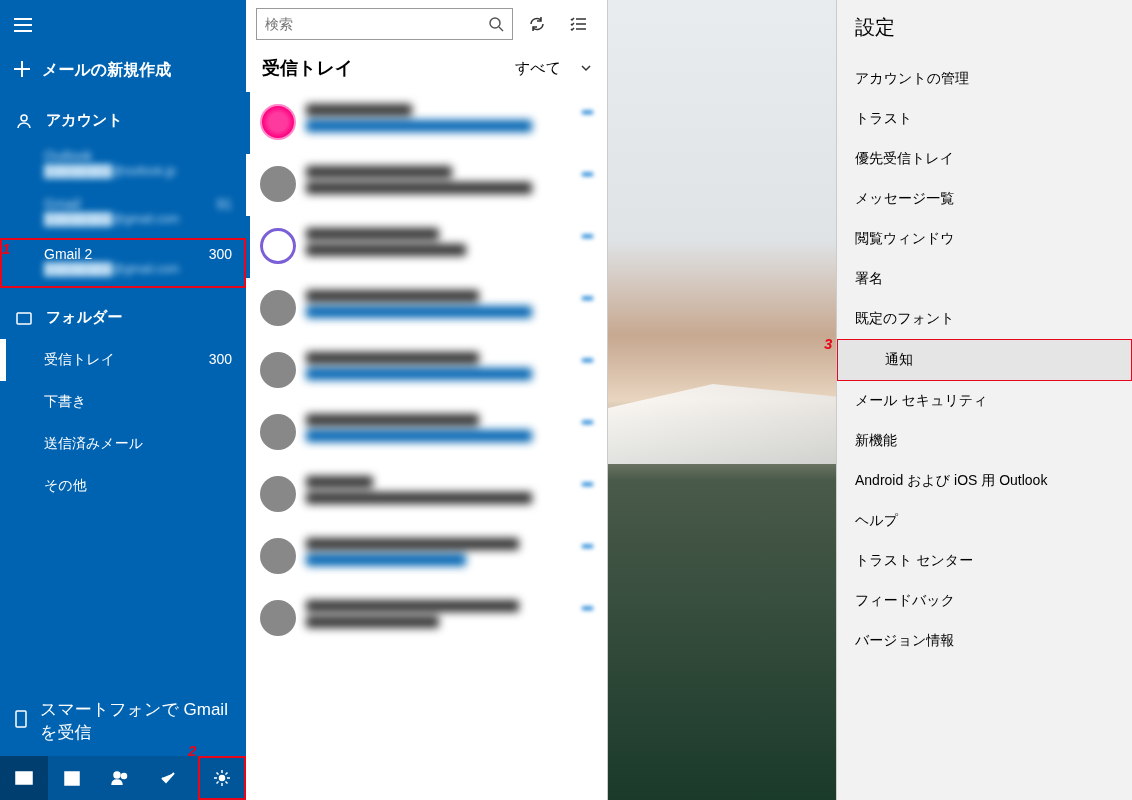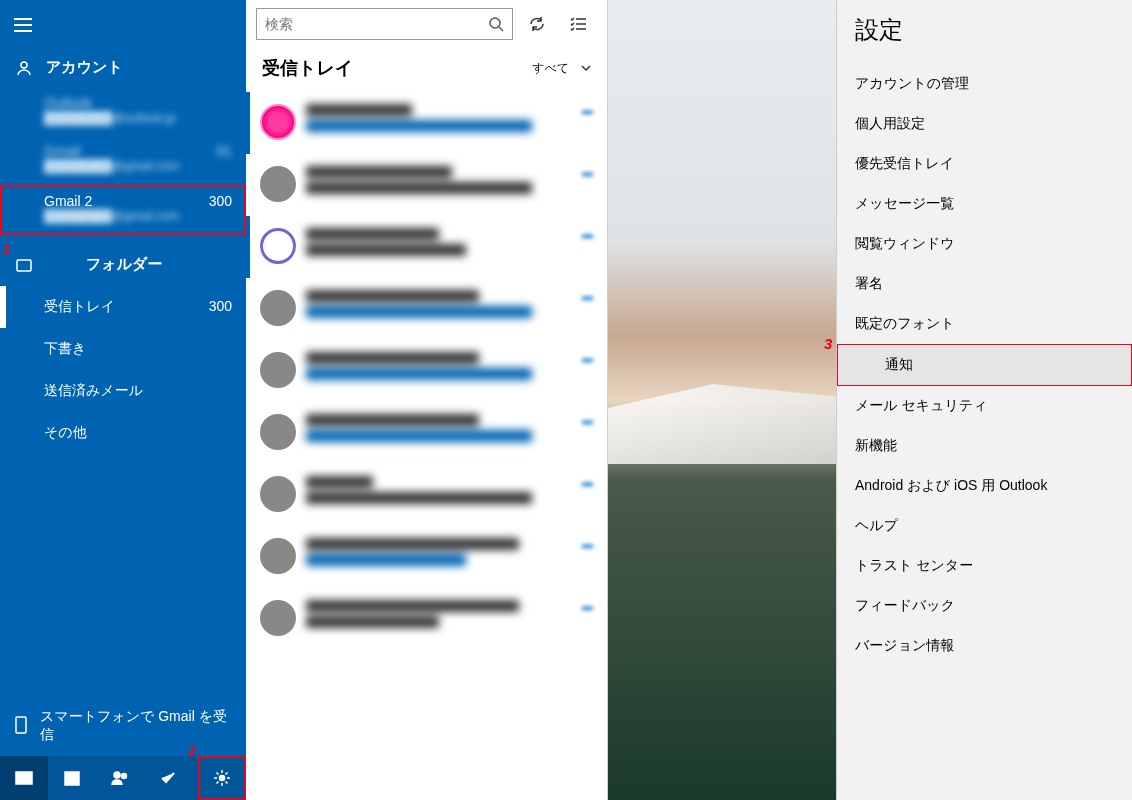--- a/index.html
+++ b/index.html
@@ -16,76 +16,84 @@
 .section-header .icon { margin-right: 12px; width: 20px; display: flex; justify-content: center; }
 .account-item { padding: 6px 14px 6px 44px; font-size: 12px; color: #cfe4f6; cursor: pointer; position: relative; }
 .account-item.highlight { border: 2px solid #e8061a; padding: 6px 12px 10px 42px; }
 .account-item .name { font-size: 14px; color: #fff; display: flex; justify-content: space-between; }
 .account-item .count { color: #fff; }
 .account-item .email { filter: blur(3px); color: #bcdcf3; }
 .account-gap { height: 6px; }
 .folder-item { display: flex; justify-content: space-between; padding: 12px 14px 12px 44px; font-size: 14px; cursor: pointer; position: relative; }
 .folder-item.selected::before { content: ""; position: absolute; left: 0; top: 0; bottom: 0; width: 6px; background: #fff; }
 .spacer { flex: 1; }
-.promo { display: flex; align-items: center; padding: 12px 14px; font-size: 14px; cursor: pointer; }
+.promo { display: flex; align-items: center; padding: 12px 14px; font-size: 17px; cursor: pointer; }
 .promo .icon { margin-right: 12px; }
 .bottom-bar { display: flex; height: 44px; background: #005698; }
 .bottom-btn { flex: 0 0 48px; display: flex; align-items: center; justify-content: center; cursor: pointer; }
 .bottom-btn.active { background: #003e70; }
 .bottom-btn svg { width: 18px; height: 18px; fill: #fff; stroke: #fff; }
 .bottom-btn.highlight { border: 2px solid #e8061a; }
 
 
 .messages { width: 362px; background: #fff; display: flex; flex-direction: column; border-right: 1px solid #ccc; }
 .msg-header { display: flex; align-items: center; padding: 8px 10px; gap: 6px; }
 .search-box { flex: 1; border: 1px solid #999; height: 32px; display: flex; align-items: center; padding: 0 8px; }
 .search-box input { flex: 1; border: none; outline: none; font-size: 14px; }
 .hdr-btn { width: 36px; height: 32px; display: flex; align-items: center; justify-content: center; cursor: pointer; }
 .hdr-btn svg { width: 18px; height: 18px; fill: none; stroke: #333; stroke-width: 1.5; }
 .inbox-row { display: flex; justify-content: space-between; align-items: center; padding: 8px 16px 12px 16px; }
 .inbox-title { font-size: 18px; font-weight: 600; }
-.filter { font-size: 12px; display: flex; align-items: center; gap: 12px; cursor: pointer; }
+.filter { font-size: 15px; display: flex; align-items: center; gap: 20px; cursor: pointer; }
 .msg-list { flex: 1; overflow: hidden; }
 .msg { display: flex; padding: 12px 14px 14px 14px; gap: 10px; position: relative; }
 .msg.unread::before { content: ""; position: absolute; left: 0; top: 0; bottom: 0; width: 4px; background: #0063b1; }
 .avatar { width: 36px; height: 36px; border-radius: 50%; background: #888; flex-shrink: 0; }
 .avatar.pink { background: radial-gradient(circle, #ff3a9e 40%, #ff0080 70%); border: 2px solid #ff8ac9; }
 .avatar.purple { background: #fff; border: 3px solid #7b5fd6; }
 .msg-body { flex: 1; filter: blur(4px); }
 .msg-line1 { height: 12px; background: #333; width: 40%; margin-bottom: 4px; border-radius: 2px; }
 .msg-line2 { height: 12px; background: #0063b1; width: 85%; border-radius: 2px; }
 .msg-time { font-size: 11px; color: #0073d1; filter: blur(2px); }
 
 
 .reading { flex: 1; position: relative; background: linear-gradient(180deg, #e8ecef 0%, #dfe3e6 30%, #c7a890 42%, #e8d5c0 50%, #4a5a4a 60%, #1a3a2a 100%); }
 .reading::before { content: ""; position: absolute; top: 48%; left: 0; right: 0; height: 10%; background: linear-gradient(90deg, #fff 0%, #d0d0d0 100%); opacity: 0.8; clip-path: polygon(0 30%, 20% 0, 50% 20%, 80% 5%, 100% 40%, 100% 100%, 0 100%); }
 
 
 .settings { position: absolute; right: 0; top: 0; width: 296px; height: 100%; background: #f2f2f2; border-left: 1px solid #ccc; }
-.settings-title { padding: 14px 18px 18px 18px; font-size: 24px; }
+.settings-title { padding: 14px 18px 18px 18px; font-size: 20px; }
 .settings-item { padding: 11px 18px; font-size: 14px; cursor: pointer; }
 .settings-item.highlight { border: 1.5px solid #e8061a; background: #e5e5e5; padding-left: 47px; }
 
 
 .callout { position: absolute; color: #e8061a; font-weight: 700; font-size: 15px; z-index: 10; font-style: italic; }
 </style>
 </head>
 <body>
 
 <div class="callout" style="left:2px; top:240px;">1</div>
 <div class="callout" style="left:188px; top:742px;">2</div>
 <div class="callout" style="left:824px; top:335px;">3</div>
 
 <div class="sidebar">
   <div class="sidebar-top">
     <div class="hamburger">
       <svg viewBox="0 0 18 18">
           <path d="M0 3h18M0 9h18M0 15h18" stroke="#fff" stroke-width="2"></path>
         </svg>
     </div>
+    <div class="new-mail">
+      <span class="icon">
+        <svg width="16" height="16" viewBox="0 0 16 16">
+            <path d="M8 0v16M0 8h16" stroke="#fff" stroke-width="2"></path>
+          </svg>
+      </span>
+      <span>メールの新規作成</span>
+    </div>
   </div>
 
   <div class="section-header">
     <span class="icon">
       <svg width="16" height="16" viewBox="0 0 16 16" fill="none" stroke="#fff" stroke-width="1.5">
           <circle cx="8" cy="5" r="3"></circle>
           <path d="M2 15c0-3 3-5 6-5s6 2 6 5"></path>
         </svg>
     </span>
     <span>アカウント</span>
@@ -108,21 +116,21 @@
   </div>
   <div class="account-gap"></div>
   <div class="account-item highlight">
     <div class="name">
         <span>Gmail 2</span>
         <span class="count">300</span>
       </div>
     <div class="email">████████@gmail.com</div>
   </div>
 
-  <div class="section-header" style="margin-top:8px;gap:40px;">
+  <div class="section-header" style="margin-top:8px;">
     <span class="icon">
       <svg width="16" height="16" viewBox="0 0 16 16" fill="none" stroke="#fff" stroke-width="1.5">
           <rect x="1" y="3" width="14" height="11" rx="1"></rect>
         </svg>
     </span>
     <span>フォルダー</span>
   </div>
 
   <div class="folder-item selected">
     <span>受信トレイ</span>
@@ -286,21 +294,21 @@
         <div class="msg-time">▬</div>
       </div>
   </div>
 </div>
 
 <div class="reading"></div>
 
 <div class="settings">
   <div class="settings-title">設定</div>
   <div class="settings-item">アカウントの管理</div>
-  <div class="settings-item">個人用設定</div>
+  <div class="settings-item">トラスト</div>
   <div class="settings-item">優先受信トレイ</div>
   <div class="settings-item">メッセージ一覧</div>
   <div class="settings-item">閲覧ウィンドウ</div>
   <div class="settings-item">署名</div>
   <div class="settings-item">既定のフォント</div>
   <div class="settings-item highlight">通知</div>
   <div class="settings-item">メール セキュリティ</div>
   <div class="settings-item">新機能</div>
   <div class="settings-item">Android および iOS 用 Outlook</div>
   <div class="settings-item">ヘルプ</div>

